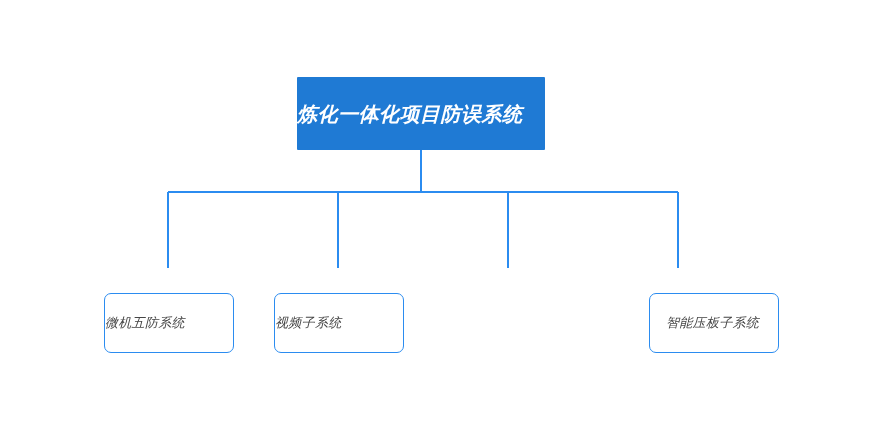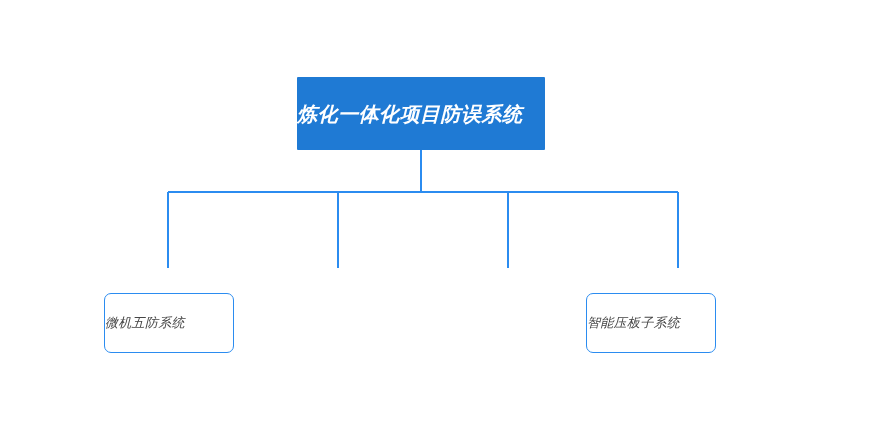--- a/index.html
+++ b/index.html
@@ -56,21 +56,21 @@
     border-radius: 7px;
     color: #454545;
     font-size: 13px;
     font-weight: normal;
     letter-spacing: 0.3px;
     margin-top: 25px;
   }
   .node-child.c0 { left: 104px; }
   .node-child.c1 { left: 274px; }
   .node-child.c2 { left: 444px; }
-  .node-child.c3 { left: 586px; }
+  .node-child.c3 { left: 649px; padding-left: 16px; }
   .node-label {
     display: block;
     line-height: 1.2;
     white-space: nowrap;
   }
 </style>
 </head>
 <body>
 
 <div id="org-chart">
@@ -87,19 +87,22 @@
   </svg>
 
   <div class="node node-root">
     <span class="node-label">炼化一体化项目防误系统</span>
   </div>
 
   <div class="node node-child c0">
     <span class="node-label">微机五防系统</span>
   </div>
 
+  <div class="node node-child c1">
+    <span class="node-label">视频子系统</span>
+  </div>
 
 
   <div class="node node-child c3">
     <span class="node-label">智能压板子系统</span>
   </div>
 
 </div>
 
 </body></html>

